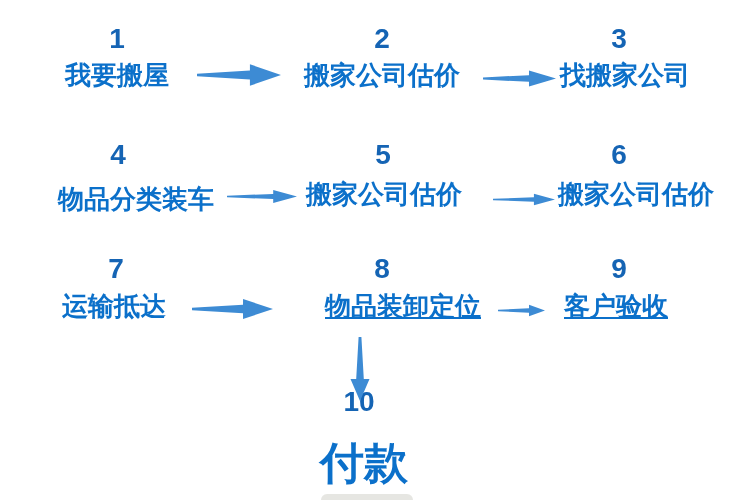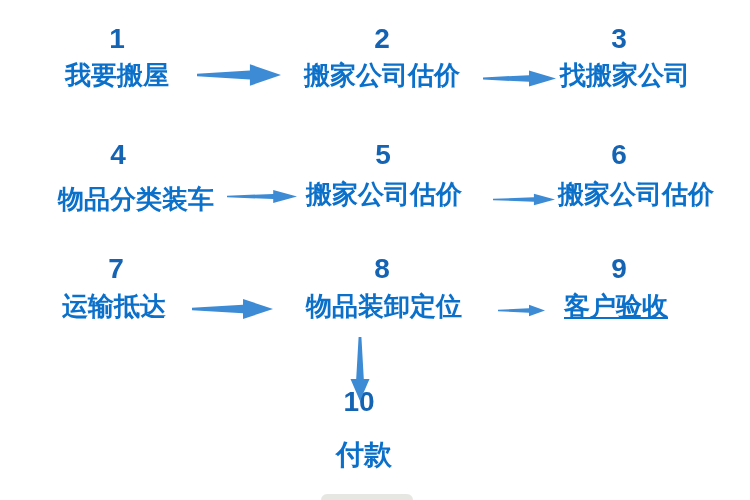--- a/index.html
+++ b/index.html
@@ -34,26 +34,26 @@
   #s4  .step-num  { left:118px; top:141px; }
   #s4  .step-label{ left:136px; top:166px;margin-top:20px; }
   #s5  .step-num  { left:383px; top:141px; }
   #s5  .step-label{ left:384px; top:181px; }
   #s6  .step-num  { left:619px; top:141px; }
   #s6  .step-label{ left:636px; top:181px; }
 
   #s7  .step-num  { left:116px; top:255px; }
   #s7  .step-label{ left:114px; top:293px;text-align:right; }
   #s8  .step-num  { left:382px; top:255px; }
-  #s8  .step-label{ left:384px; top:293px; }
+  #s8  .step-label{ left:403px; top:293px;text-decoration:underline; }
   #s9  .step-num  { left:619px; top:255px; }
   #s9  .step-label{ left:616px; top:293px;text-decoration:underline; }
 
   #s10 .step-num  { left:359px; top:388px; font-size:28px; }
-  #s10 .step-label{ left:364px; top:441px; font-size:28px; }
+  #s10 .step-label{ left:364px; top:441px; font-size:44px; }
 
   #a1 { left:197px; top:61px;  width:84px; height:28px; }
   #a2 { left:483px; top:68px;  width:73px; height:21px; }
   #a3 { left:227px; top:188px; width:70px; height:17px; }
   #a4 { left:493px; top:192px; width:62px; height:15px; }
   #a5 { left:192px; top:296px; width:81px; height:26px; }
   #a6 { left:498px; top:303px; width:47px; height:15px; }
   #a7 { left:347px; top:337px; width:26px; height:64px; }
 
   #bottom-artifact {

